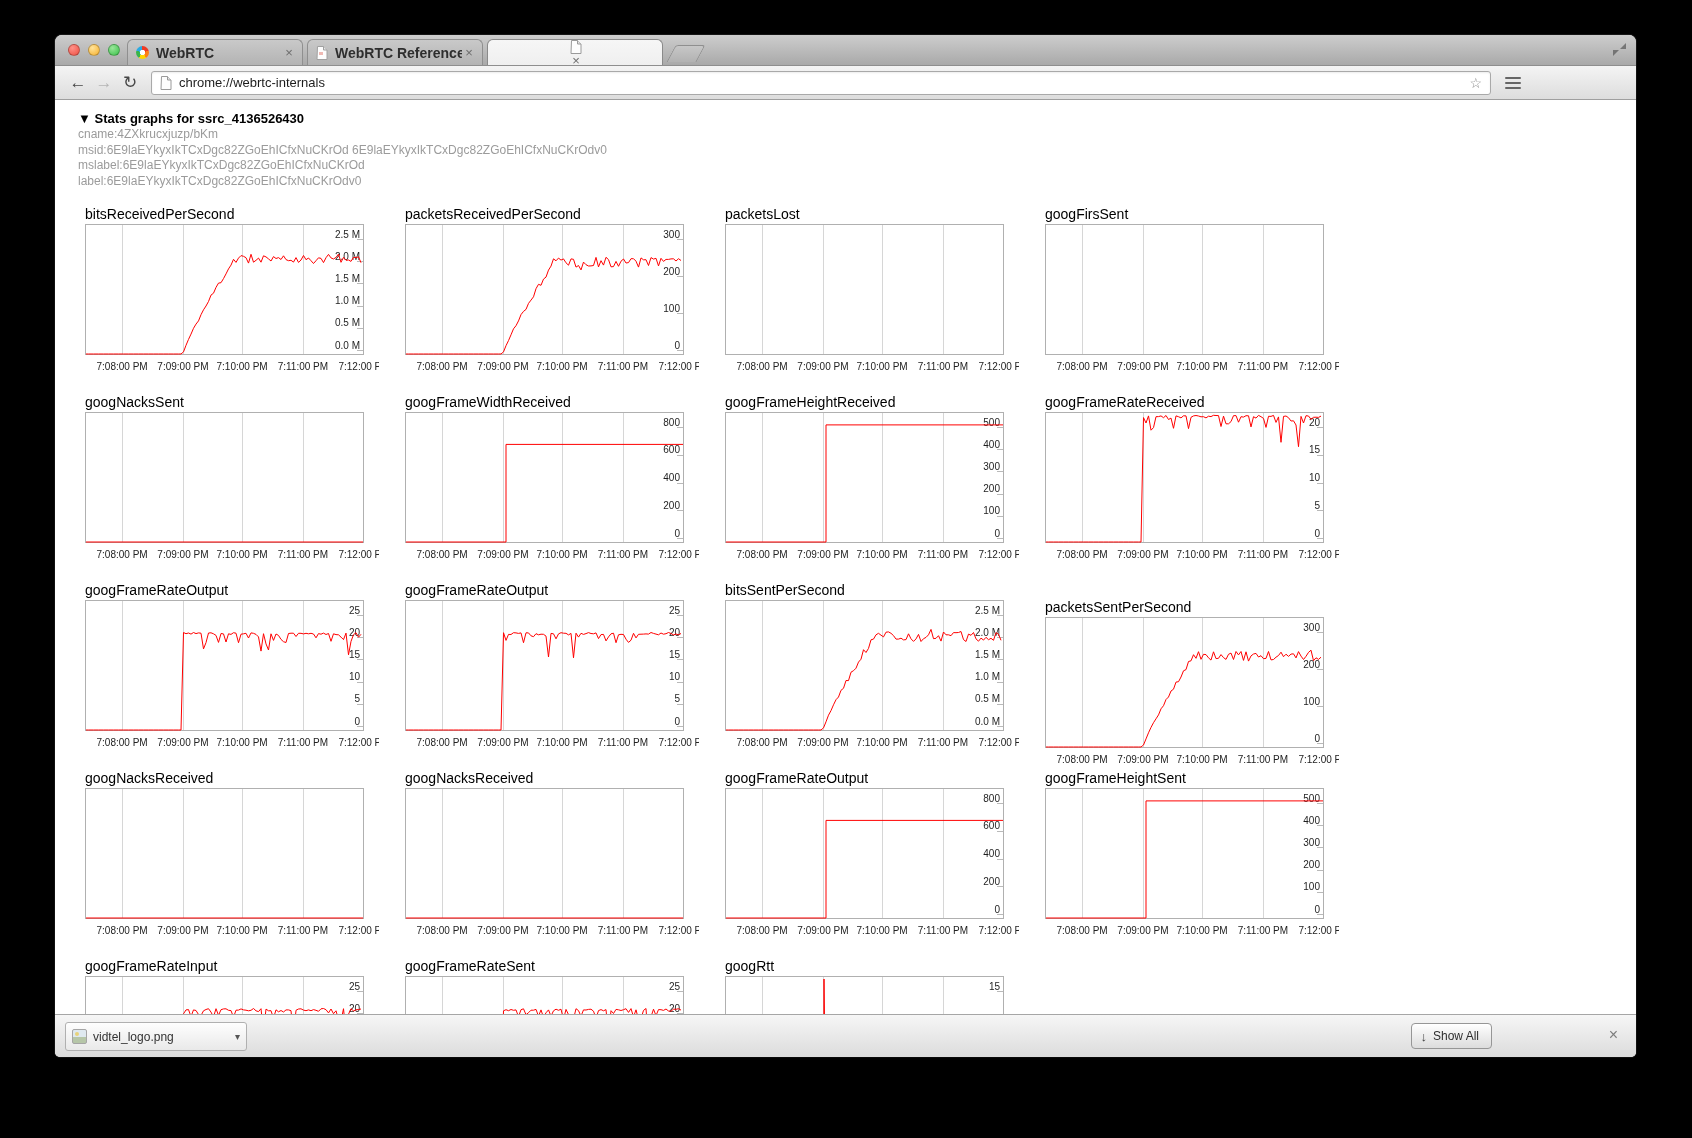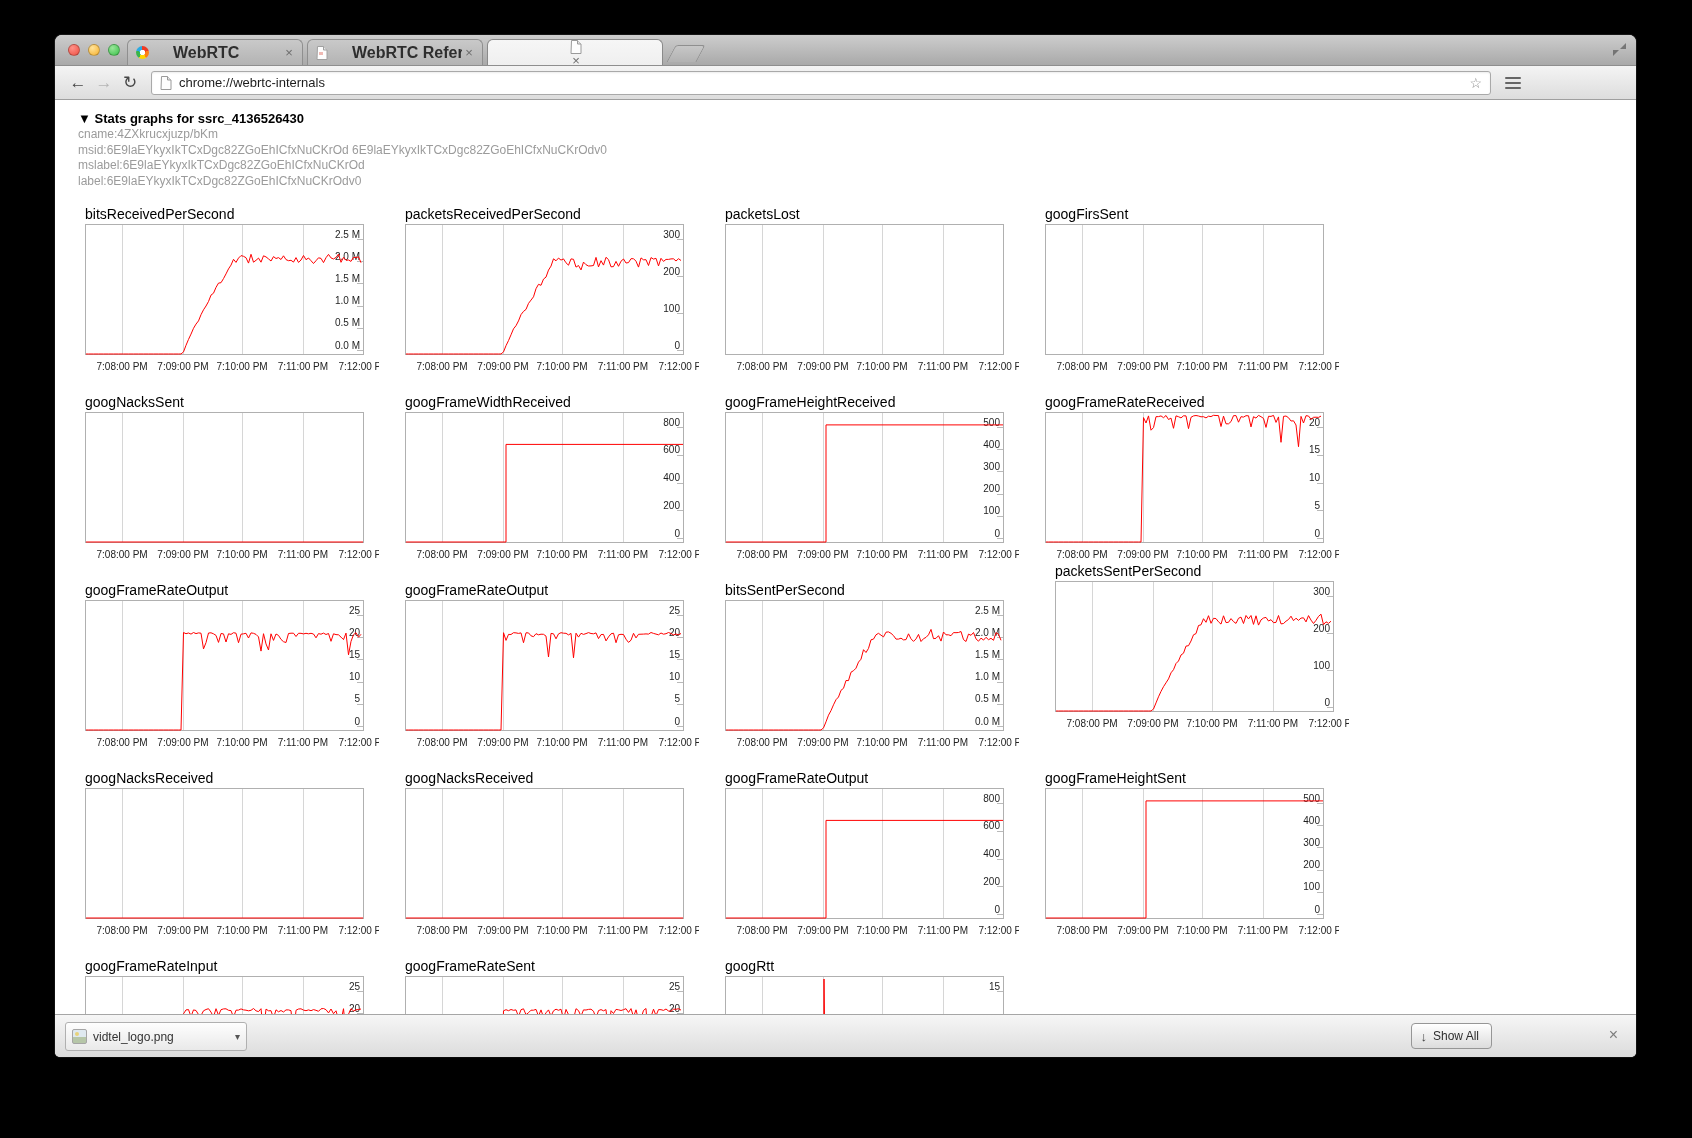--- a/index.html
+++ b/index.html
@@ -18,22 +18,22 @@
   .light.red    { background:radial-gradient(circle at 35% 30%, #ff9189, #ee4f42); }
   .light.yellow { background:radial-gradient(circle at 35% 30%, #ffe39a, #f6b02c); }
   .light.green  { background:radial-gradient(circle at 35% 30%, #9ae69a, #39c149); }
 
   .tabs { position:absolute; left:72px; bottom:0; display:flex; height:26px; }
   .tab { position:relative; width:176px; height:26px; margin-right:4px;
          border-radius:6px 6px 0 0; border:1px solid #8f8f8f; border-bottom:none;
          background:linear-gradient(#c9c9c9,#b3b3b3);
          display:flex; align-items:center; padding:0 6px 0 8px; }
   .tab.active { background:linear-gradient(#f6f6f6,#efefef); border-color:#8a8a8a; z-index:2;flex-direction:column; }
-  .tab .title { flex:1; font-size:16px; color:#2e2e2e; white-space:nowrap; overflow:hidden;
-                margin-left:24px; font-weight:bold; }
+  .tab .title { flex:1; font-size:14px; color:#2e2e2e; white-space:nowrap; overflow:hidden;
+                margin-left:7px; font-weight:bold; }
   .tab.active .title { color:#111; }
   .tab .close { width:14px; height:14px; line-height:13px; text-align:center; font-size:13px;
                 color:#6d6d6d; cursor:default; }
   .webrtc-ico { width:13px; height:13px; border-radius:50%; flex:none;
      background:
        radial-gradient(circle at 50% 50%, #ffffff 0 2.5px, rgba(255,255,255,0) 3px),
        conic-gradient(#ef3b24 0 20%, #fd7e14 20% 40%, #ffd400 40% 60%, #39b54a 60% 80%, #29abe2 80% 100%); }
   .page-ico { flex:none; }
   .newtab-stub { width:30px; height:17px; margin:6px 0 0 4px; background:linear-gradient(#c7c7c7,#b2b2b2);
                  border:1px solid #8f8f8f; border-bottom:none; transform:skewX(-28deg);
@@ -396,21 +396,21 @@
               <line x1="272" x2="278" y1="126.5" y2="126.5" stroke="#b9b9b9" shape-rendering="crispEdges"></line>
               <text x="275" y="124.5" text-anchor="end" font-size="10" fill="#1e1e1e" font-family="&quot;Liberation Sans&quot;,&quot;DejaVu Sans&quot;,sans-serif">0.0 M</text>
               <polyline points="1.0,130.0 3.5,130.0 6.0,130.0 8.5,130.0 11.0,130.0 13.5,130.0 16.0,130.0 18.5,130.0 21.0,130.0 23.5,130.0 26.0,130.0 28.5,130.0 31.0,130.0 33.5,130.0 36.0,130.0 38.5,130.0 41.0,130.0 43.5,130.0 46.0,130.0 48.5,130.0 51.0,130.0 53.5,130.0 56.0,130.0 58.5,130.0 61.0,130.0 63.5,130.0 66.0,130.0 68.5,130.0 71.0,130.0 73.5,130.0 76.0,130.0 78.5,130.0 81.0,130.0 83.5,130.0 86.0,130.0 88.5,130.0 91.0,130.0 93.5,130.0 96.0,130.0 98.5,127.9 101.0,121.8 103.5,115.2 106.0,110.6 108.5,104.8 111.0,99.7 113.5,97.0 116.0,90.3 118.5,88.3 121.0,80.5 123.5,80.6 126.0,72.2 128.5,70.7 131.0,68.2 133.5,62.1 136.0,59.2 138.5,49.7 141.0,52.5 143.5,48.4 146.0,39.8 148.5,39.1 151.0,34.8 153.5,33.3 156.0,35.2 158.5,36.9 161.0,32.2 163.5,31.9 166.0,33.3 168.5,35.6 171.0,39.1 173.5,39.1 176.0,38.2 178.5,39.9 181.0,39.6 183.5,33.8 186.0,38.8 188.5,41.4 191.0,38.9 193.5,34.4 196.0,41.5 198.5,38.7 201.0,37.4 203.5,34.8 206.0,29.4 208.5,38.7 211.0,38.3 213.5,35.7 216.0,41.1 218.5,32.0 221.0,34.8 223.5,34.8 226.0,35.7 228.5,32.6 231.0,32.7 233.5,32.5 236.0,31.5 238.5,39.6 241.0,41.5 243.5,34.1 246.0,35.3 248.5,32.5 251.0,38.9 253.5,41.2 256.0,38.1 258.5,40.1 261.0,37.3 263.5,39.7 266.0,38.3 268.5,40.3 271.0,32.6 273.5,34.3 276.0,40.3" fill="none" stroke="#ff0000" stroke-width="1" stroke-linejoin="round"></polyline>
             </svg><div class="xlabels">
               <span style="left: 37.107px;">7:08:00 PM</span>
               <span style="left: 97.929px;">7:09:00 PM</span>
               <span style="left: 157.077px;">7:10:00 PM</span>
               <span style="left: 217.899px;">7:11:00 PM</span>
               <span style="left: 279px;">7:12:00 PM</span>
             </div></div>
-          <div class="cell" style="left: 990px; top: 462px; margin-left: 10px;"><div class="chart-title">packetsSentPerSecond</div><svg width="279" height="131">
+          <div class="cell" style="left: 990px; top: 498px;"><div class="chart-title">packetsSentPerSecond</div><svg width="279" height="131">
               <rect x="0.5" y="0.5" width="278" height="130" fill="#ffffff" stroke="#b0b0b0" shape-rendering="crispEdges"></rect>
               <line x1="37.5" x2="37.5" y1="1" y2="130" stroke="#d6d6d6" shape-rendering="crispEdges"></line>
               <line x1="98.5" x2="98.5" y1="1" y2="130" stroke="#d6d6d6" shape-rendering="crispEdges"></line>
               <line x1="157.5" x2="157.5" y1="1" y2="130" stroke="#d6d6d6" shape-rendering="crispEdges"></line>
               <line x1="218.5" x2="218.5" y1="1" y2="130" stroke="#d6d6d6" shape-rendering="crispEdges"></line>
               <line x1="272" x2="278" y1="15.5" y2="15.5" stroke="#b9b9b9" shape-rendering="crispEdges"></line>
               <text x="275" y="13.5" text-anchor="end" font-size="10" fill="#1e1e1e" font-family="&quot;Liberation Sans&quot;,&quot;DejaVu Sans&quot;,sans-serif">300</text>
               <line x1="272" x2="278" y1="52.5" y2="52.5" stroke="#b9b9b9" shape-rendering="crispEdges"></line>
               <text x="275" y="50.5" text-anchor="end" font-size="10" fill="#1e1e1e" font-family="&quot;Liberation Sans&quot;,&quot;DejaVu Sans&quot;,sans-serif">200</text>
               <line x1="272" x2="278" y1="89.5" y2="89.5" stroke="#b9b9b9" shape-rendering="crispEdges"></line>

